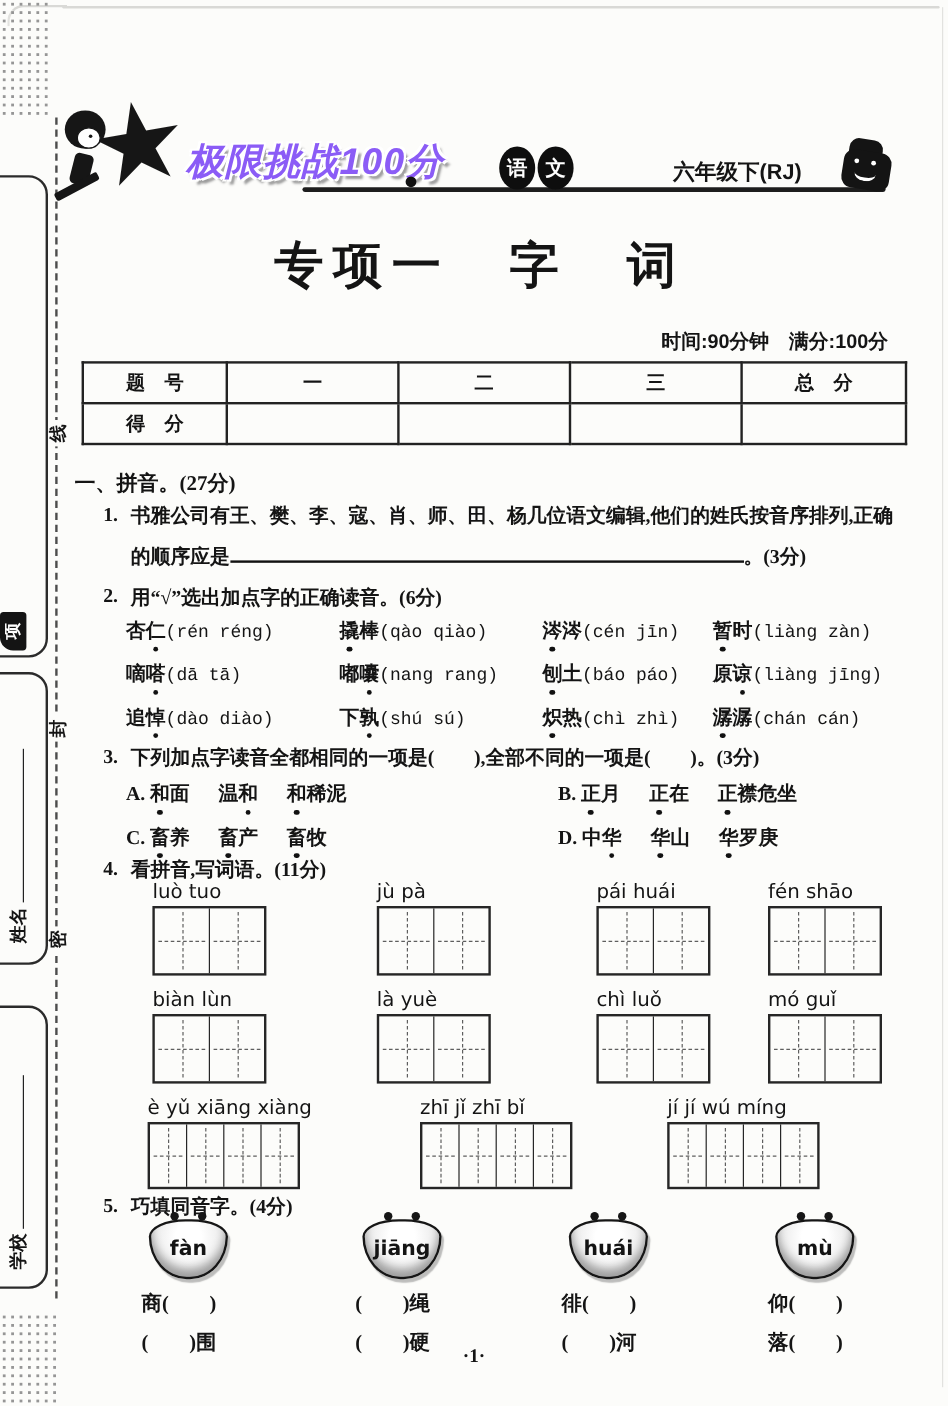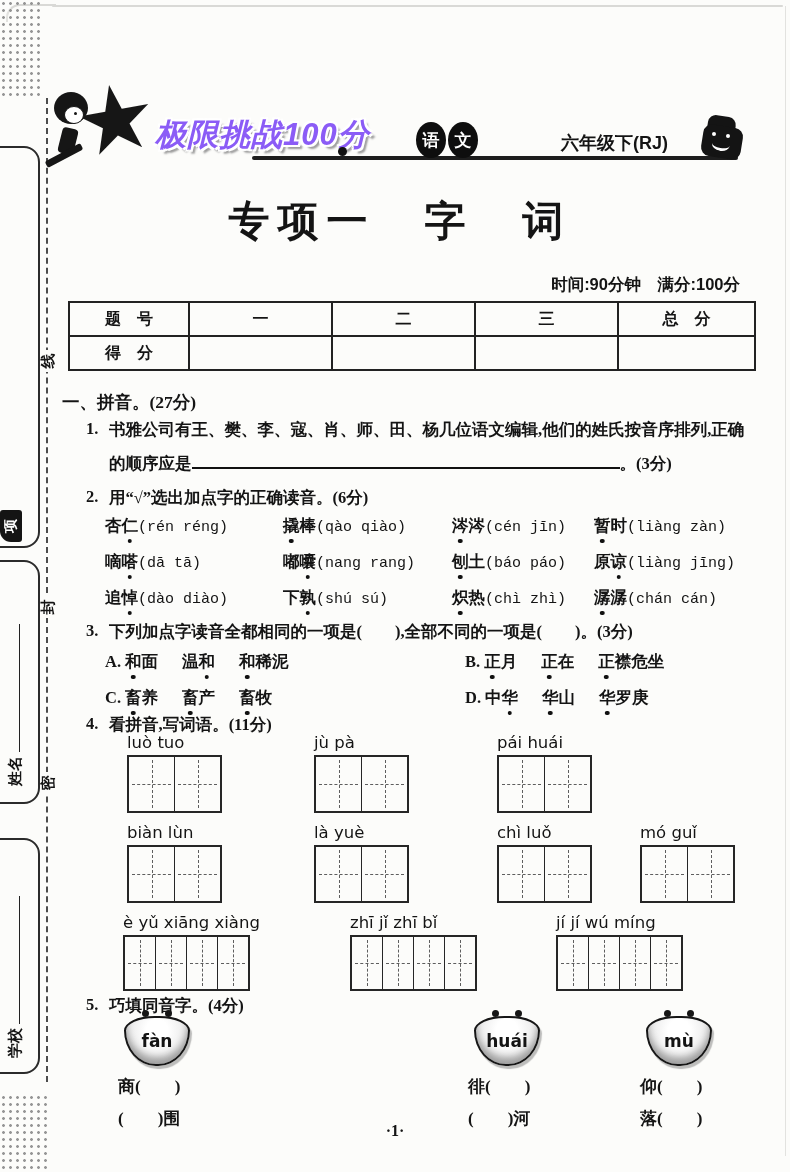--- a/index.html
+++ b/index.html
@@ -248,20 +248,27 @@
         <div class="cell"></div>
       </span>
   </div>
   <div class="wgroup" style="left:497px;top:733px;width:97px;">
     <span class="pin">pái huái</span>
     <span class="wgrid">
         <div class="cell"></div>
         <div class="cell"></div>
       </span>
   </div>
+  <div class="wgroup" style="left:640px;top:733px;width:97px;">
+    <span class="pin">fén shāo</span>
+    <span class="wgrid">
+        <div class="cell"></div>
+        <div class="cell"></div>
+      </span>
+  </div>
 
   <div class="wgroup" style="left:127px;top:823px;width:97px;">
     <span class="pin">biàn lùn</span>
     <span class="wgrid">
         <div class="cell"></div>
         <div class="cell"></div>
       </span>
   </div>
   <div class="wgroup" style="left:314px;top:823px;width:97px;">
     <span class="pin">là  yuè</span>
@@ -317,20 +324,27 @@
     <span class="qnum">5.</span>
     <span>巧填同音字。(4分)</span>
   </div>
   <div class="q5g" style="left:110px;top:1016px;">
     <div class="shell">
         <span>fàn</span>
       </div>
     <div class="q5line">商(　　)</div>
     <div class="q5line">(　　)围</div>
   </div>
+  <div class="q5g" style="left:288px;top:1016px;">
+    <div class="shell">
+        <span>jiāng</span>
+      </div>
+    <div class="q5line">(　　)绳</div>
+    <div class="q5line">(　　)硬</div>
+  </div>
   <div class="q5g" style="left:460px;top:1016px;">
     <div class="shell">
         <span>huái</span>
       </div>
     <div class="q5line">徘(　　)</div>
     <div class="q5line">(　　)河</div>
   </div>
   <div class="q5g" style="left:632px;top:1016px;">
     <div class="shell">
         <span>mù</span>

